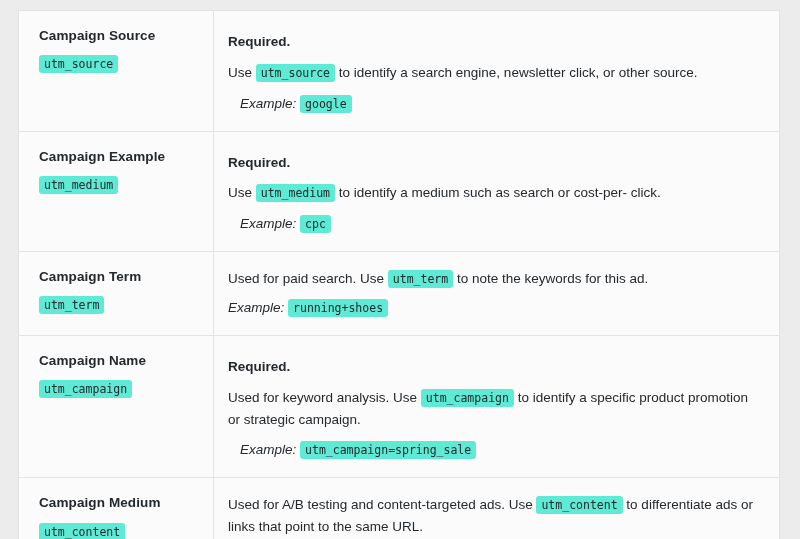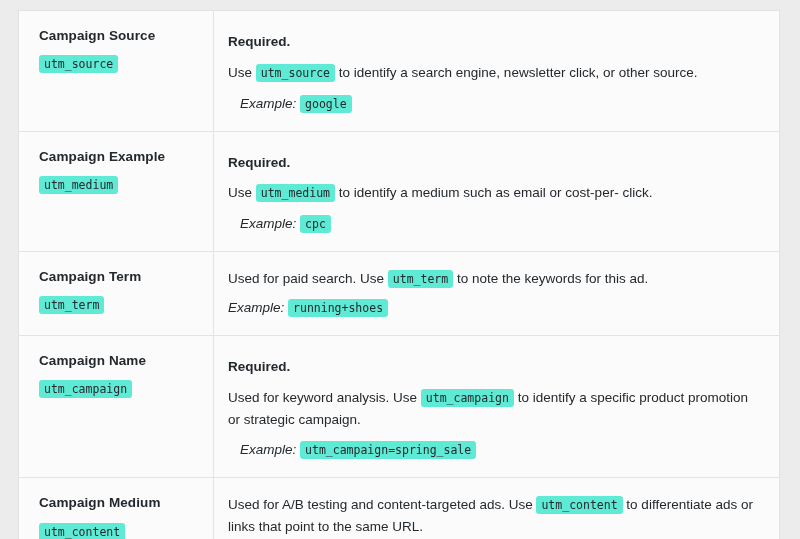--- a/index.html
+++ b/index.html
@@ -110,21 +110,21 @@
         </td>
       </tr>
 
       <tr>
         <td class="col-param">
           <div class="param-title">Campaign Example</div>
           <div class="param-code-wrap"><code class="chip">utm_medium</code></div>
         </td>
         <td class="col-desc">
           <p class="desc-line required">Required.</p>
-          <p class="desc-line body"><span>Use </span><code class="chip">utm_medium</code><span> to identify a medium such as email or cost-per- click.</span></p>
+          <p class="desc-line body"><span>Use </span><code class="chip">utm_medium</code><span> to identify a medium such as search or cost-per- click.</span></p>
           <p class="desc-line example"><span class="example-label">Example:</span>&nbsp;<code class="chip">cpc</code></p>
         </td>
       </tr>
 
       <tr>
         <td class="col-param">
           <div class="param-title">Campaign Term</div>
           <div class="param-code-wrap"><code class="chip">utm_term</code></div>
         </td>
         <td class="col-desc">

